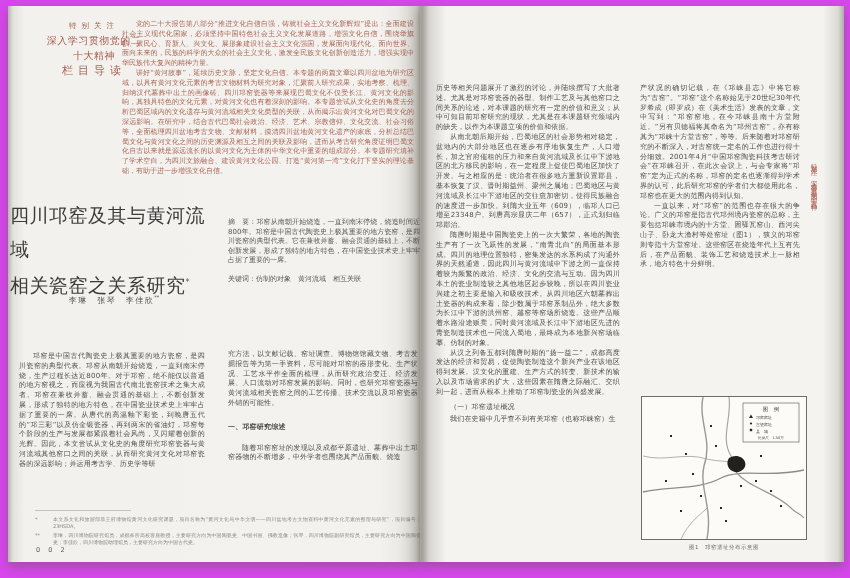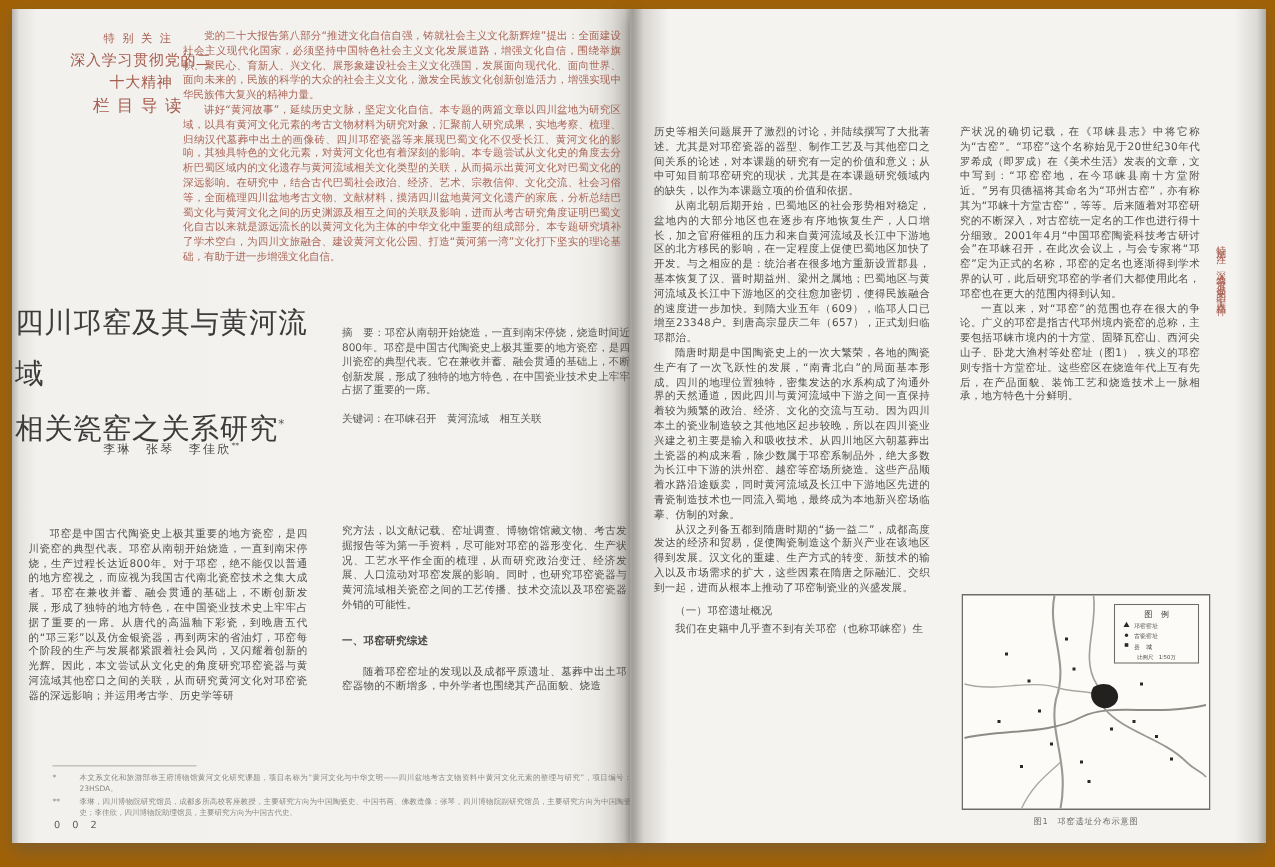--- a/index.html
+++ b/index.html
@@ -1,17 +1,17 @@
 <!DOCTYPE html>
 <html><head>
 <meta charset="utf-8">
 <style>
   html,body{margin:0;padding:0;background:#ffffff;}
   #canvas{position:relative;width:850px;height:578px;overflow:hidden;
-          font-family:"DejaVu Sans","Liberation Sans",sans-serif;background:#a16207;}
+          font-family:"DejaVu Sans","Liberation Sans",sans-serif;background:#d946ef;}
   .page{position:absolute;top:6px;height:556px;box-shadow:0 5px 11px rgba(95,90,82,.5);}
   #page-left{left:8px;width:412px;
     background:linear-gradient(to right,#b7b4af 0%,#e4e2dd 1.2%,#f2f1ed 4%,#f3f2ee 90%,#e9e7e2 97%,#d8d5d0 100%);}
   #page-right{left:420px;width:424px;
     background:linear-gradient(to right,#cfccc7 0%,#e8e6e2 2.4%,#f4f3f0 6%,#f4f3f0 95%,#dcdad5 98.6%,#aeaca8 100%);}
   #gutter{position:absolute;left:398px;top:6px;width:48px;height:556px;z-index:4;pointer-events:none;
     background:linear-gradient(to right,rgba(70,64,58,0) 0%,rgba(70,64,58,.12) 38%,rgba(55,50,44,.32) 50%,rgba(70,64,58,.10) 64%,rgba(70,64,58,0) 100%);}
   .abs{position:absolute;}
   .red{color:#a75d4f;}
   .para{margin:0;text-align:justify;text-indent:2em;}
@@ -70,21 +70,21 @@
       <span>四川邛窑及其与黄河流域</span><br>
       <span>相关瓷窑之关系研究</span><sup>*</sup>
     </div>
 
     <div class="abs authors">
       <span>李琳　张琴　李佳欣</span><sup>**</sup>
     </div>
 
     <div class="abs abstract">
       <p class="para cont"><span>摘　要：</span><span>邛窑从南朝开始烧造，一直到南宋停烧，烧造时间近800年。邛窑是中国古代陶瓷史上极其重要的地方瓷窑，是四川瓷窑的典型代表。它在兼收并蓄、融会贯通的基础上，不断创新发展，形成了独特的地方特色，在中国瓷业技术史上牢牢占据了重要的一席。</span></p>
-      <p class="para cont kw"><span>关键词：</span><span>在邛崃召开　黄河流域　相互关联</span></p>
+      <p class="para cont kw"><span>关键词：</span><span>仿制的对象　黄河流域　相互关联</span></p>
     </div>
 
     <div class="abs bodycol lcol1">
       <p class="para">邛窑是中国古代陶瓷史上极其重要的地方瓷窑，是四川瓷窑的典型代表。邛窑从南朝开始烧造，一直到南宋停烧，生产过程长达近800年。对于邛窑，绝不能仅以普通的地方窑视之，而应视为我国古代南北瓷窑技术之集大成者。邛窑在兼收并蓄、融会贯通的基础上，不断创新发展，形成了独特的地方特色，在中国瓷业技术史上牢牢占据了重要的一席。从唐代的高温釉下彩瓷，到晚唐五代的“邛三彩”以及仿金银瓷器，再到两宋的省油灯，邛窑每个阶段的生产与发展都紧跟着社会风尚，又闪耀着创新的光辉。因此，本文尝试从文化史的角度研究邛窑瓷器与黄河流域其他窑口之间的关联，从而研究黄河文化对邛窑瓷器的深远影响；并运用考古学、历史学等研</p>
     </div>
 
     <div class="abs bodycol lcol2">
       <p class="para cont">究方法，以文献记载、窑址调查、博物馆馆藏文物、考古发掘报告等为第一手资料，尽可能对邛窑的器形变化、生产状况、工艺水平作全面的梳理，从而研究政治变迁、经济发展、人口流动对邛窑发展的影响。同时，也研究邛窑瓷器与黄河流域相关瓷窑之间的工艺传播、技术交流以及邛窑瓷器外销的可能性。</p>
       <p class="para h1">一、邛窑研究综述</p>
       <p class="para">随着邛窑窑址的发现以及成都平原遗址、墓葬中出土邛窑器物的不断增多，中外学者也围绕其产品面貌、烧造</p>

